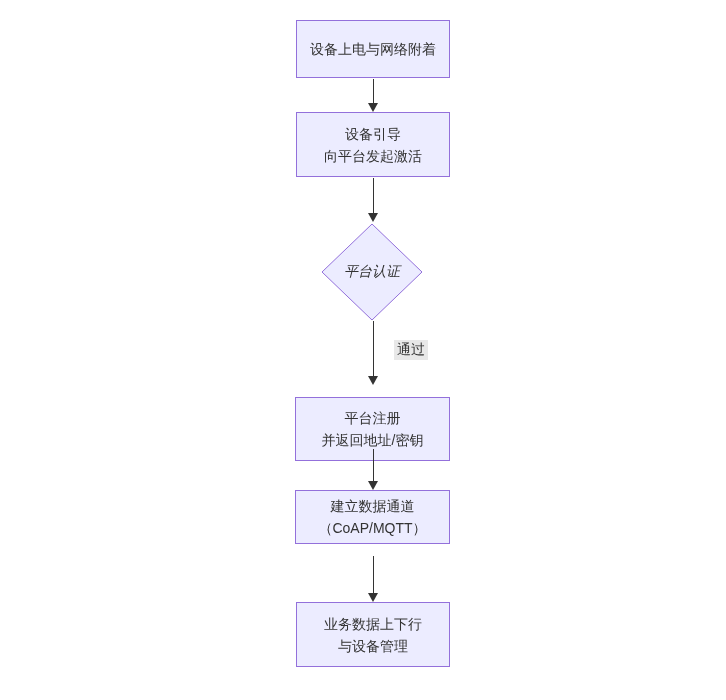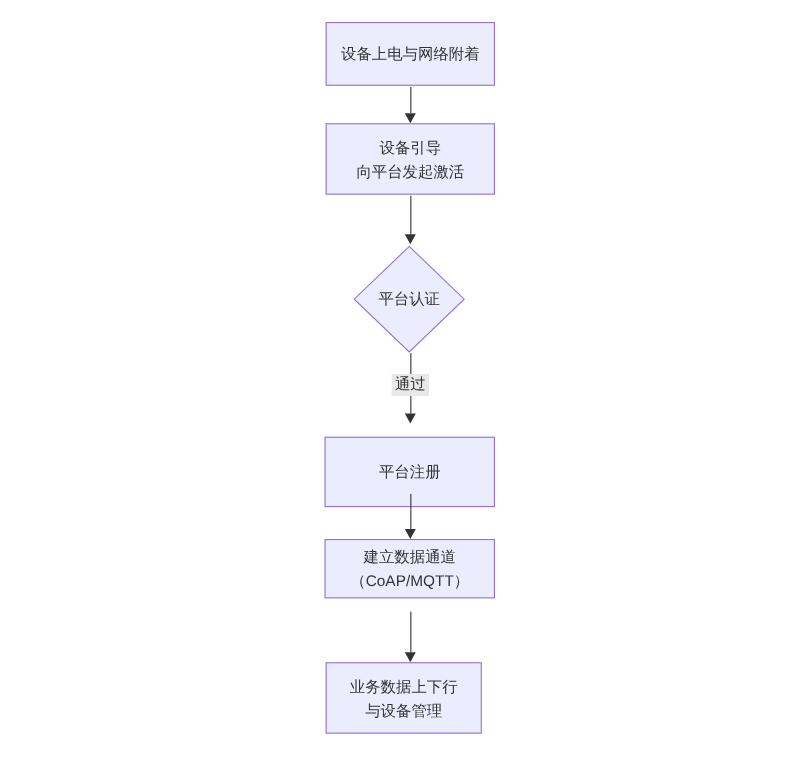--- a/index.html
+++ b/index.html
@@ -71,20 +71,21 @@
     border-top: 9px solid var(--edge, #333333);
   }
   .edge-label {
     position: absolute;
     transform: translate(-50%, -50%);
     background: var(--edge-label-bg, #e8e8e8);
     color: var(--text, #333333);
     font-size: 14px;
     padding: 1px 3px;
     white-space: nowrap;
+    margin-left: 38px;
   }
 </style>
 </head>
 <body>
 
 <div class="canvas">
 
   <div class="node" style="left:296px; top:20px; width:154px; height:58px;">
     <span class="nline">设备上电与网络附着</span>
   </div>
@@ -97,50 +98,51 @@
   <div class="node" style="left:296px; top:112px; width:154px; height:65px;">
     <span class="nline">设备引导</span>
     <span class="nline">向平台发起激活</span>
   </div>
 
   <div class="arrow" style="left:366px; top:178px; height:44px;">
     <div class="line"></div>
     <div class="head"></div>
   </div>
 
-  <div class="diamond" style="left:321px; top:223px; width:102px; height:98px;">
+  <div class="diamond" style="left:321px; top:223px; width:102px; height:98px;font-style:italic;">
     <svg viewBox="0 0 102 98" preserveAspectRatio="none">
       <polygon points="51,1 101,49 51,97 1,49"></polygon>
     </svg>
     <span class="nline">平台认证</span>
   </div>
 
   <div class="arrow" style="left:366px; top:321px; height:64px;">
     <div class="line"></div>
     <div class="head"></div>
   </div>
   <div class="edge-label" style="left:373px; top:350px;">通过</div>
 
   <div class="node" style="left:295px; top:385px; width:155px; height:64px;margin-top:12px;">
     <span class="nline">平台注册</span>
+    <span class="nline">并返回地址/密钥</span>
   </div>
 
   <div class="arrow" style="left:366px; top:449px; height:41px;">
     <div class="line"></div>
     <div class="head"></div>
   </div>
 
   <div class="node" style="left:295px; top:490px; width:155px; height:54px;">
     <span class="nline">建立数据通道</span>
     <span class="nline">（CoAP/MQTT）</span>
   </div>
 
   <div class="arrow" style="left:366px; top:556px; height:46px;">
     <div class="line"></div>
     <div class="head"></div>
   </div>
 
-  <div class="node" style="left:296px; top:602px; width:142px; height:65px;">
+  <div class="node" style="left:296px; top:602px; width:154px; height:65px;">
     <span class="nline">业务数据上下行</span>
     <span class="nline">与设备管理</span>
   </div>
 
 </div>
 
 </body></html>

